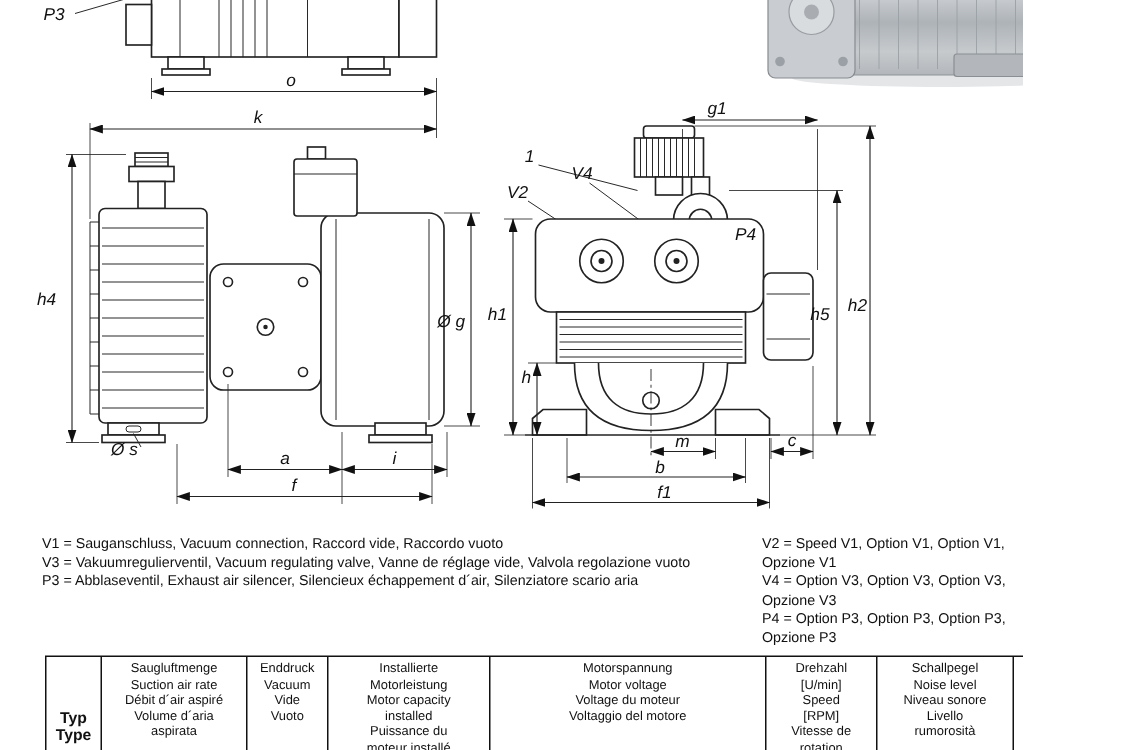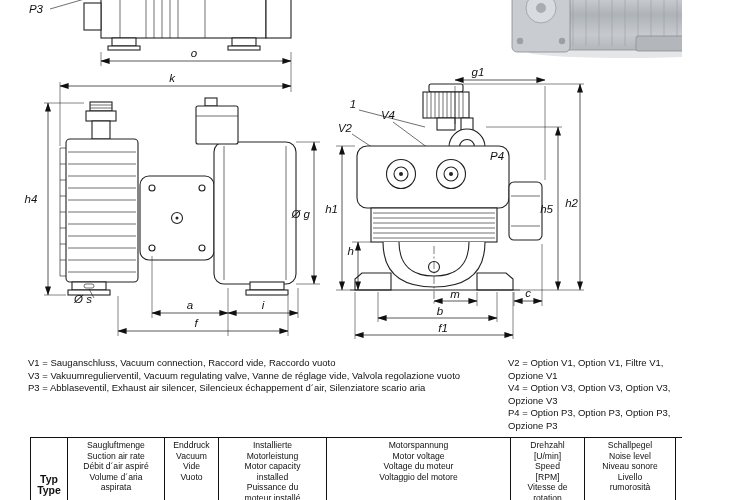--- a/index.html
+++ b/index.html
@@ -289,21 +289,21 @@
       <text class="t tm" x="455" y="298">m</text>
       <text class="t tm" x="528" y="297">c</text>
       <text class="t tm" x="440" y="315">b</text>
       <text class="t tm" x="443" y="332">f1</text>
     </g>
   </svg>
 
   <div class="legend-left">V1 = Sauganschluss, Vacuum connection, Raccord vide, Raccordo vuoto
 V3 = Vakuumregulierventil, Vacuum regulating valve, Vanne de réglage vide, Valvola regolazione vuoto
 P3 = Abblaseventil, Exhaust air silencer, Silencieux échappement d´air, Silenziatore scario aria</div>
-  <div class="legend-right">V2 = Option V1, Option V1, Filtre V1, Opzione V1
+  <div class="legend-right">V2 = Speed V1, Option V1, Option V1, Opzione V1
 V4 = Option V3, Option V3, Option V3, Opzione V3
 P4 = Option P3, Option P3, Option P3, Opzione P3</div>
 
   <div class="spec-table">
     <div class="spec-cell cell-typ" style="width:36px">Typ
 Type</div>
     <div class="spec-cell" style="width:97px">Saugluftmenge
 Suction air rate
 Débit d´air aspiré
 Volume d´aria

